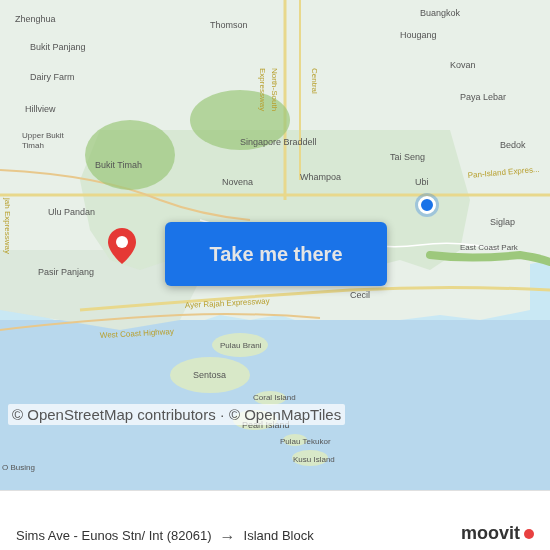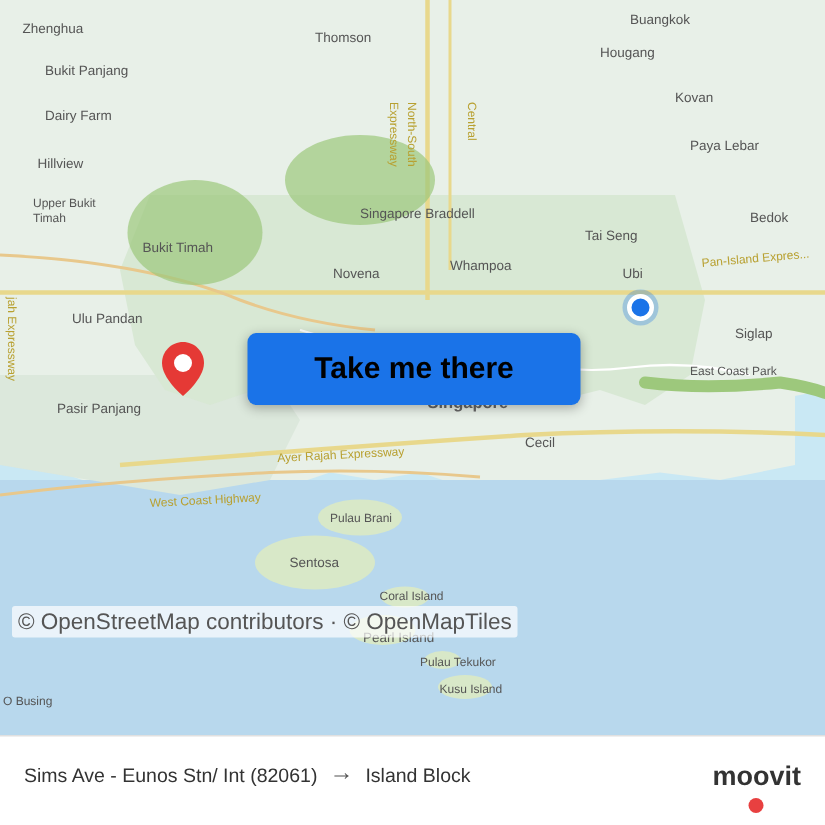--- a/index.html
+++ b/index.html
@@ -25,23 +25,23 @@
       top: 0; left: 0;
       width: 100%; height: 100%;
     }
 
     
     #take-me-there-btn {
       position: absolute;
       top: 222px;
       left: 165px;
       width: 222px;
-      height: 48px;
+      height: 64px;
       background: #1a73e8;
-      color: #000000;
+      color: #e5e5e5;
       border: none;
       border-radius: 6px;
       font-size: 20px;
       font-weight: bold;
       cursor: pointer;
       display: flex;
       align-items: center;
       justify-content: center;
       box-shadow: 0 2px 8px rgba(0,0,0,0.3);
       z-index: 10;
@@ -74,22 +74,22 @@
     
     #bottom-bar {
       position: absolute;
       bottom: 0;
       left: 0;
       width: 550px;
       height: 60px;
       background: #fff;
       border-top: 1px solid #e0e0e0;
       display: flex;
-      align-items: flex-start;
-      padding: 16px 16px;
+      align-items: flex-end;
+      padding: 6px 16px;
       z-index: 20;
     }
 
     #route-info {
       display: flex;
       align-items: center;
       flex: 1;
       gap: 8px;
     }
 
@@ -108,21 +108,20 @@
       font-size: 13px;
       color: #333;
       font-weight: 500;
     }
 
     #moovit-logo {
       display: flex;
       align-items: center;
       gap: 4px;
       margin-left: auto;
-      flex-direction: column;
     }
 
     #moovit-text {
       font-size: 18px;
       font-weight: bold;
       color: #333;
     }
 
     #moovit-dot {
       width: 10px;

